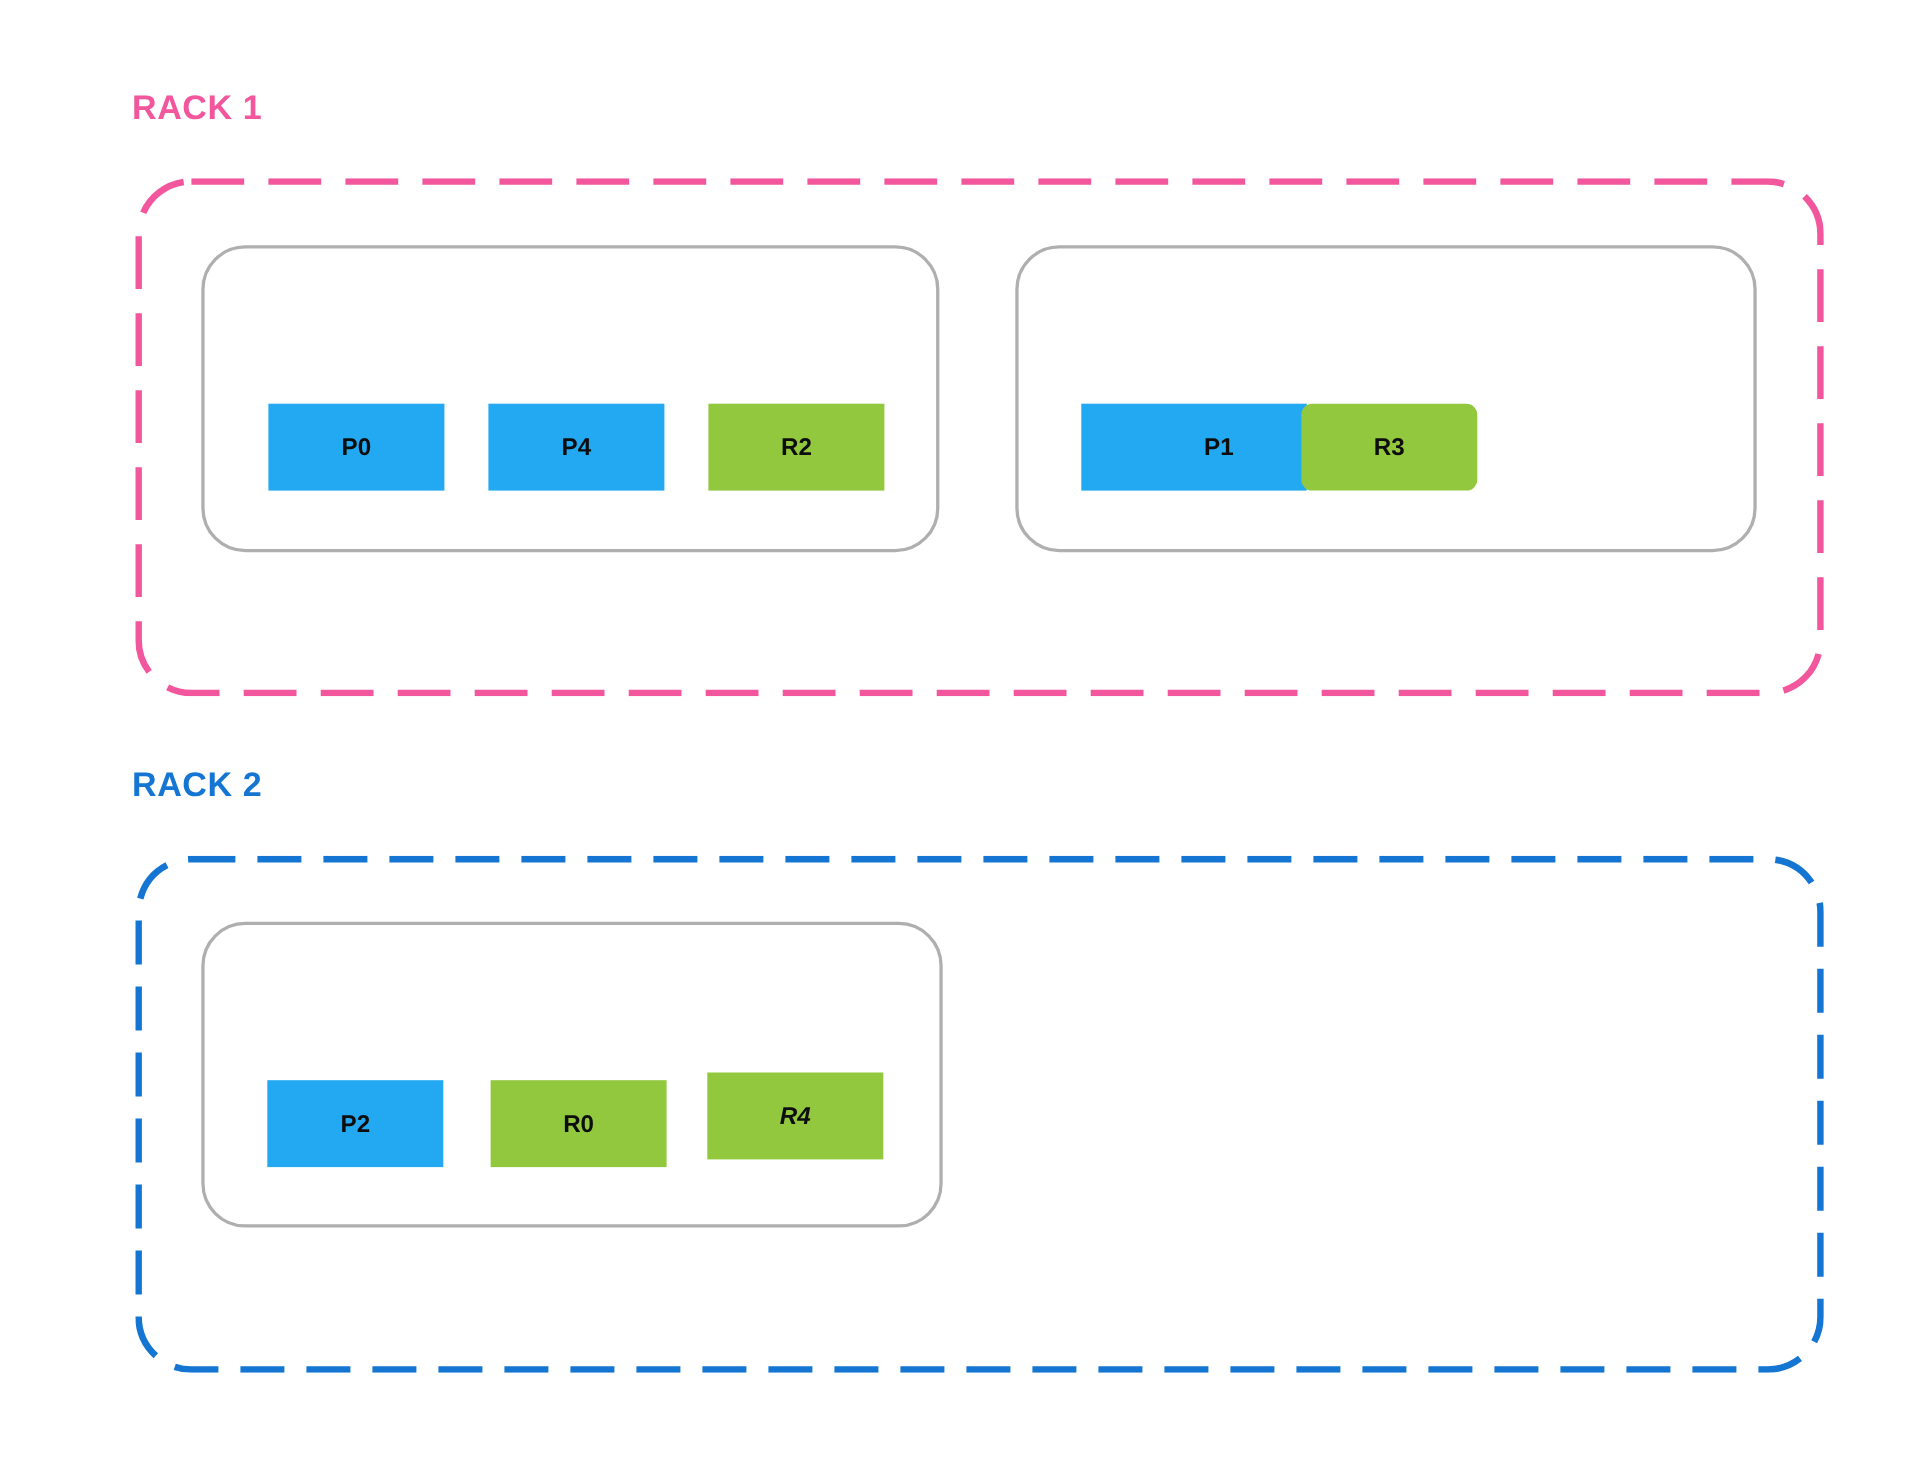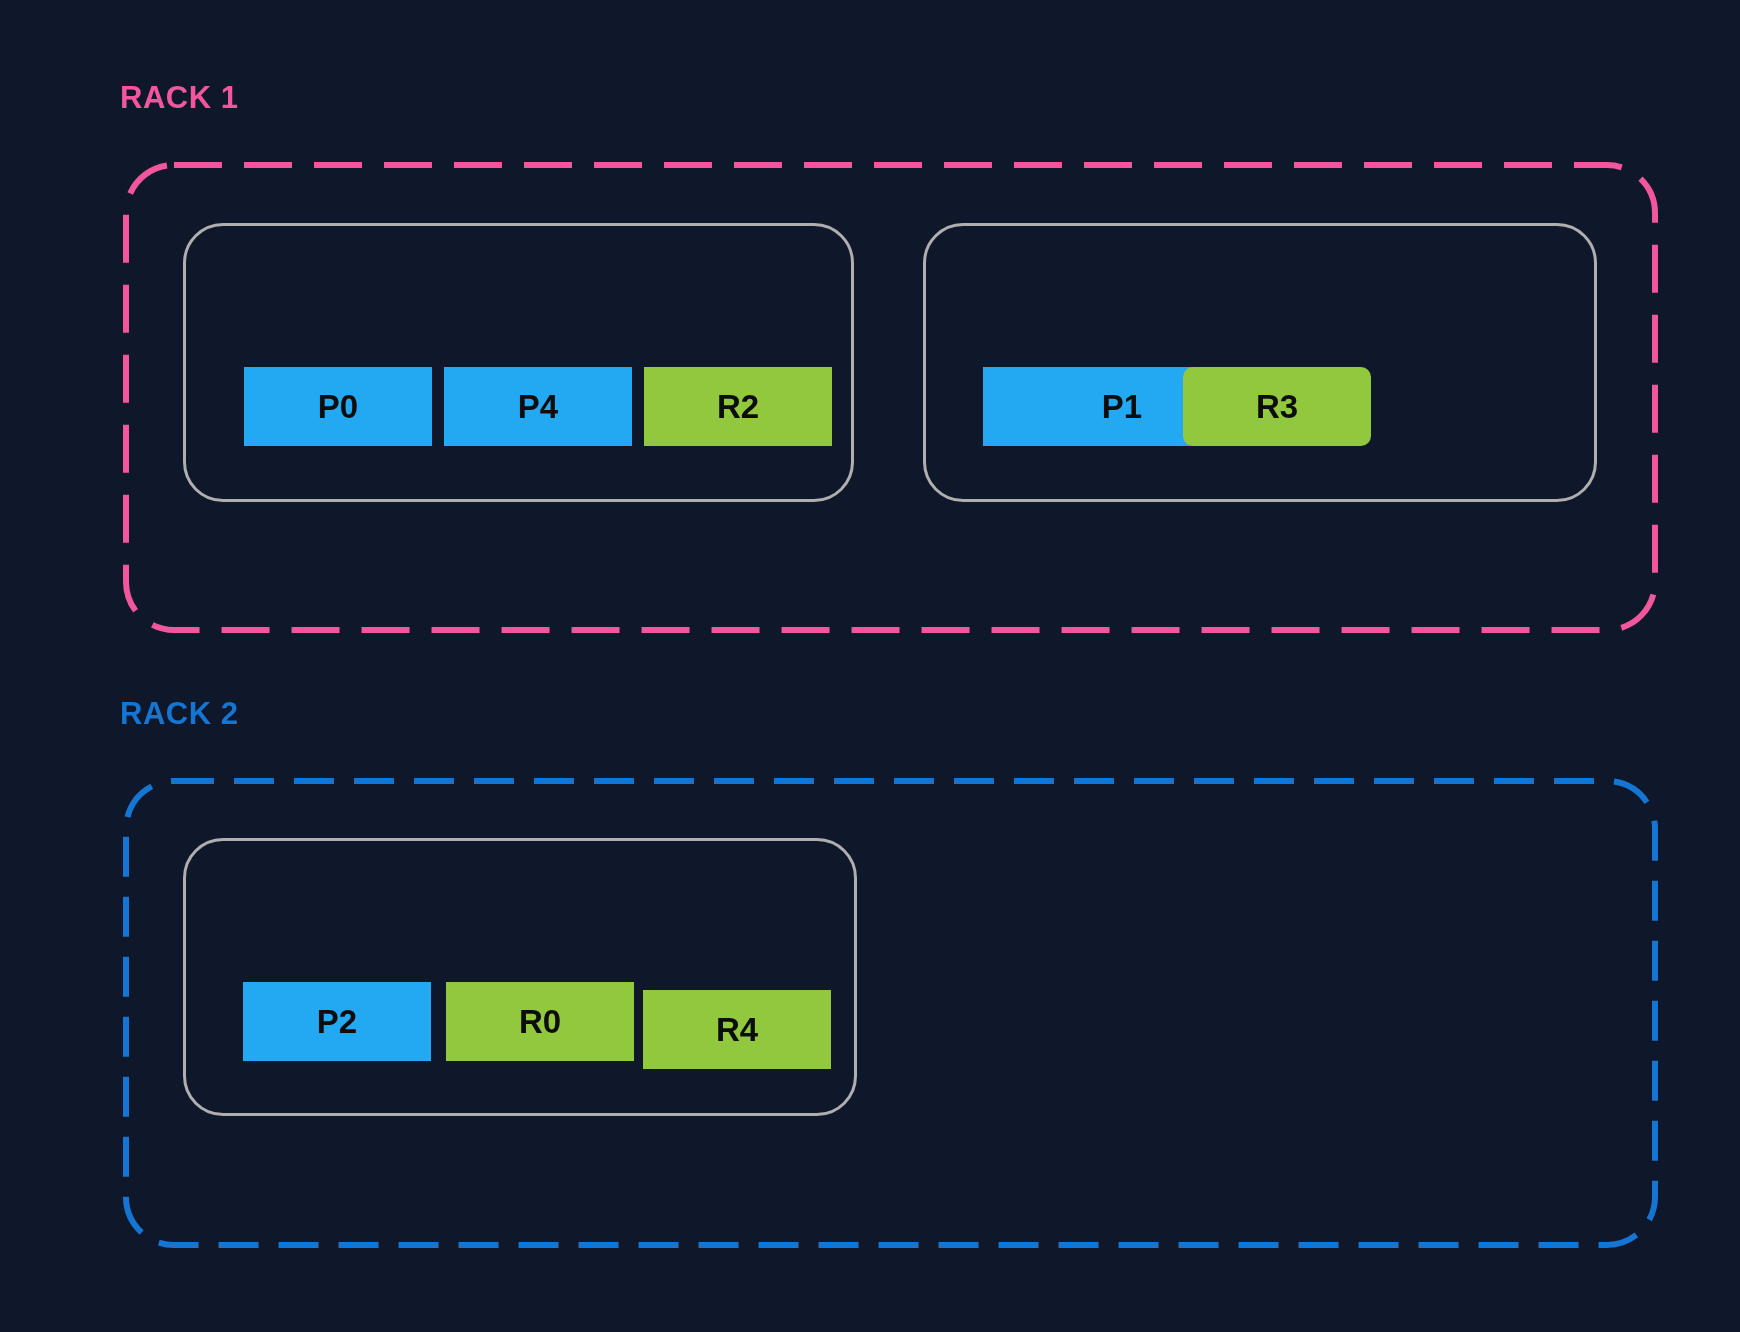--- a/index.html
+++ b/index.html
@@ -4,21 +4,21 @@
 <style>
   html, body {
     margin: 0;
     padding: 0;
     background: #000000;
   }
   .canvas {
     position: relative;
     width: 1740px;
     height: 1332px;
-    background: #0f172a;
+    background: #ffffff;
     overflow: hidden;
     font-family: "Liberation Sans", sans-serif;
   }
   .rack-label {
     position: absolute;
     font-size: 31px;
     font-weight: 700;
     letter-spacing: 0.5px;
     white-space: nowrap;
   }
@@ -38,26 +38,26 @@
   .dash-b rect { stroke-dasharray: 40 20; }
   .node {
     position: absolute;
     border: 3px solid #AFAFAF;
     border-radius: 40px;
     background: transparent;
     box-sizing: border-box;
   }
   .block {
     position: absolute;
-    width: 188px;
+    width: 160px;
     height: 79px;
     display: flex;
     align-items: center;
     justify-content: center;
-    font-size: 33px;
+    font-size: 22px;
     font-weight: 700;
     color: #0D0D0D;
   }
 </style>
 </head>
 <body>
 
 <div class="canvas">
 
   <div class="rack-label" style="left: 120px; top: 80px; color: rgb(242, 87, 157);">RACK 1</div>
@@ -82,18 +82,18 @@
   <div class="rack-label" style="left: 120px; top: 696px; color: rgb(20, 118, 210);">RACK 2</div>
 
   <div class="rack-box" style="left:123px; top:778px; width:1535px; height:470px;">
     <svg class="outline dash-b" width="1535" height="470" viewBox="0 0 1535 470">
       <rect x="3" y="3" width="1529" height="464" rx="48" stroke="#1476D2"></rect>
     </svg>
 
     <div class="node" style="left:60px; top:60px; width:674px; height:278px;">
       <div class="block" style="left: 57px; top: 141px; background: rgb(34, 169, 241); text-align: right;">P2</div>
       <div class="block" style="left: 260px; top: 141px; background: rgb(146, 200, 62);">R0</div>
-      <div class="block" style="left: 457px; top: 149px; background: rgb(146, 200, 62);">R4</div>
+      <div class="block" style="left: 457px; top: 134px; background: rgb(146, 200, 62); font-style: italic;">R4</div>
     </div>
 
   </div>
 
 </div>
 
 </body></html>

